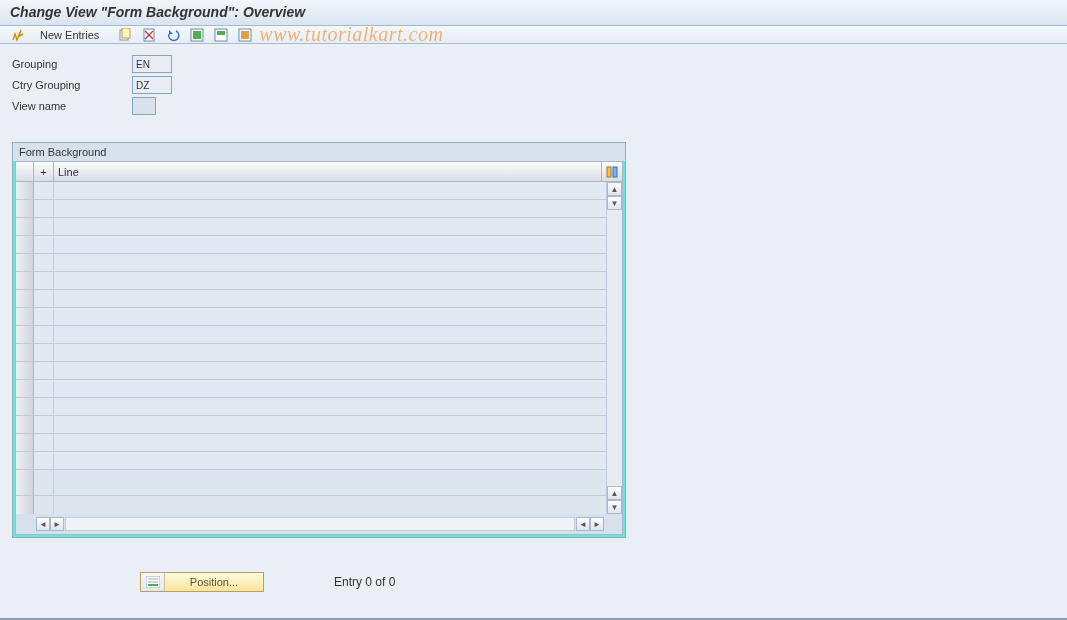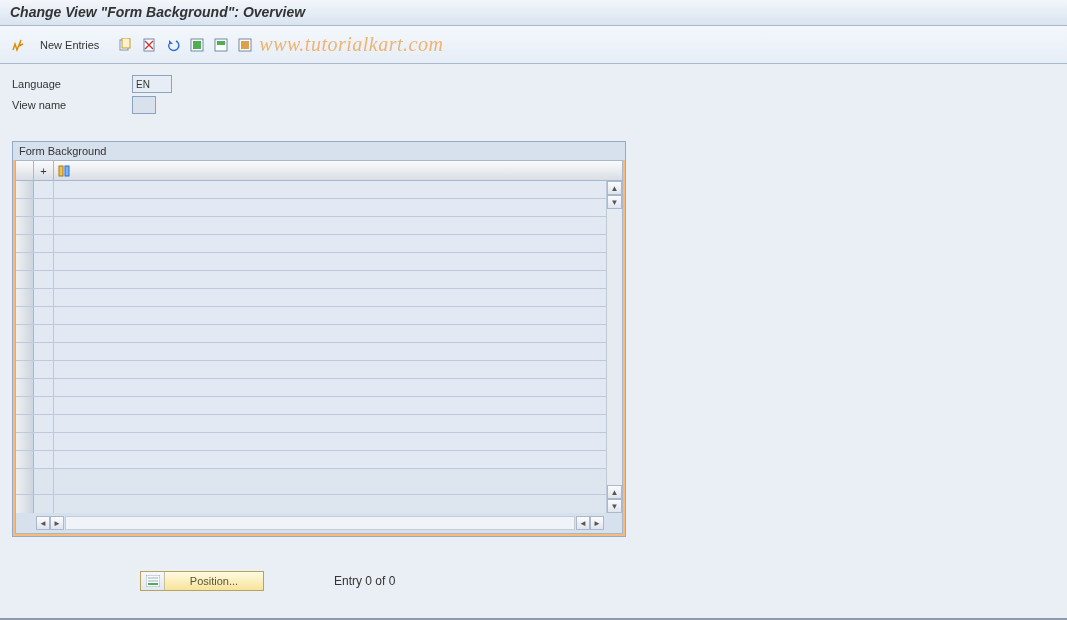--- a/index.html
+++ b/index.html
@@ -16,21 +16,21 @@
     height: 26px;
     background: linear-gradient(to bottom, #f3f6fb 0%, #d8e4f0 100%);
     border-bottom: 1px solid #a8b9cc;
     padding: 4px 10px;
     font-size: 14px;
     font-weight: bold;
     font-style: italic;
     color: #333;
   }
   .toolbar {
-    height: 38px;
+    height: 18px;
     background: linear-gradient(to bottom, #f4f8fc 0%, #e6edf6 100%);
     border-bottom: 1px solid #aab9cc;
     padding: 2px 8px;
     display: flex;
     align-items: center;
     gap: 4px;
   }
   .tb-btn {
     width: 20px; height: 20px;
     display: inline-flex;
@@ -76,21 +76,21 @@
     padding: 0 3px;
     color: #333;
     font-family: Arial;
   }
   .w-en { width: 40px; text-align: left;}
   .w-form { width: 24px; background: #d9e2ec;}
   .panel {
     margin-top: 26px;
     width: 614px;
     border: 1px solid #94abc5;
-    background: #fdba74;
+    background: #5eead4;
     position: relative;
   }
   .panel-title {
     padding: 3px 6px;
     font-size: 11px;
     color: #333;
     background: #d7e1ee;
   }
   .grid-wrapper {
     border: 1px solid #a7b8cc;
@@ -259,34 +259,39 @@
         <rect x="1" y="1" width="12" height="12" fill="#fff" stroke="#6d89aa"></rect>
         <rect x="3" y="3" width="8" height="8" fill="#dca24a"></rect>
       </svg>
   </span>
   <span class="watermark">www.tutorialkart.com</span>
 </div>
 
 <div class="content">
 
   <div class="field-row">
-    <div class="field-label">Language</div>
+    <div class="field-label">Grouping</div>
     <input class="field-input w-en" value="EN" style="">
+  </div>
+  <div class="field-row">
+    <div class="field-label">Ctry Grouping</div>
+    <input class="field-input w-en" value="DZ" style="">
   </div>
   <div class="field-row">
     <div class="field-label">View name</div>
     <input class="field-input w-form" value="" style="">
   </div>
 
   <div class="panel">
     <div class="panel-title">Form Background</div>
     <div class="grid-wrapper">
       <div class="grid-head">
         <div class="gh-cell gh-sel"></div>
         <div class="gh-cell gh-plus">+</div>
+        <div class="gh-cell gh-line">Line</div>
         <div class="gh-cell gh-config">
           <svg width="12" height="12">
               <rect x="1" y="1" width="4" height="10" fill="#f5c24c" stroke="#9c7a20"></rect>
               <rect x="7" y="1" width="4" height="10" fill="#7fb4ea" stroke="#2a6dd4"></rect>
             </svg>
         </div>
       </div>
       <div class="grid-body">
         <div class="rows-area">
           <div class="grid-row">

